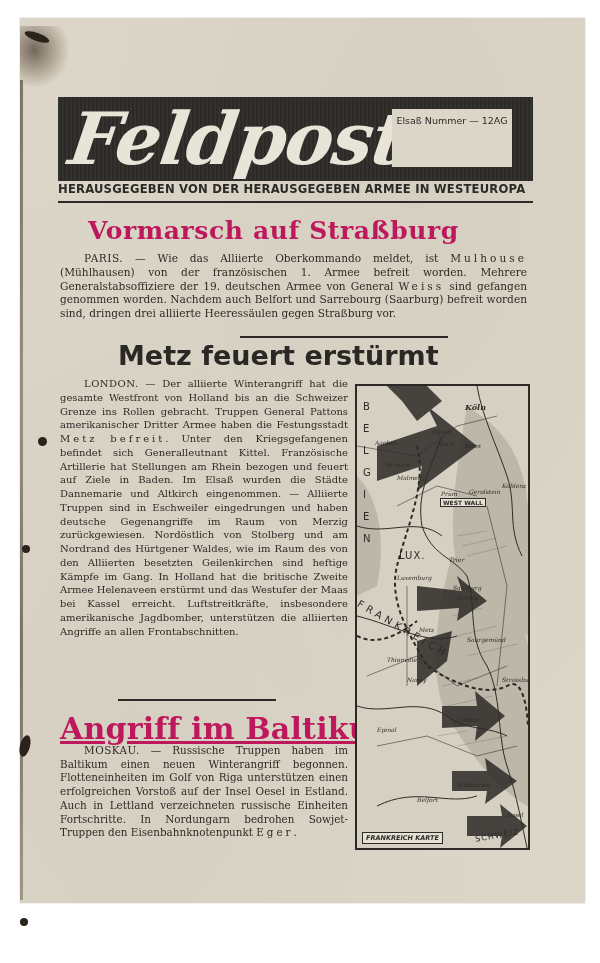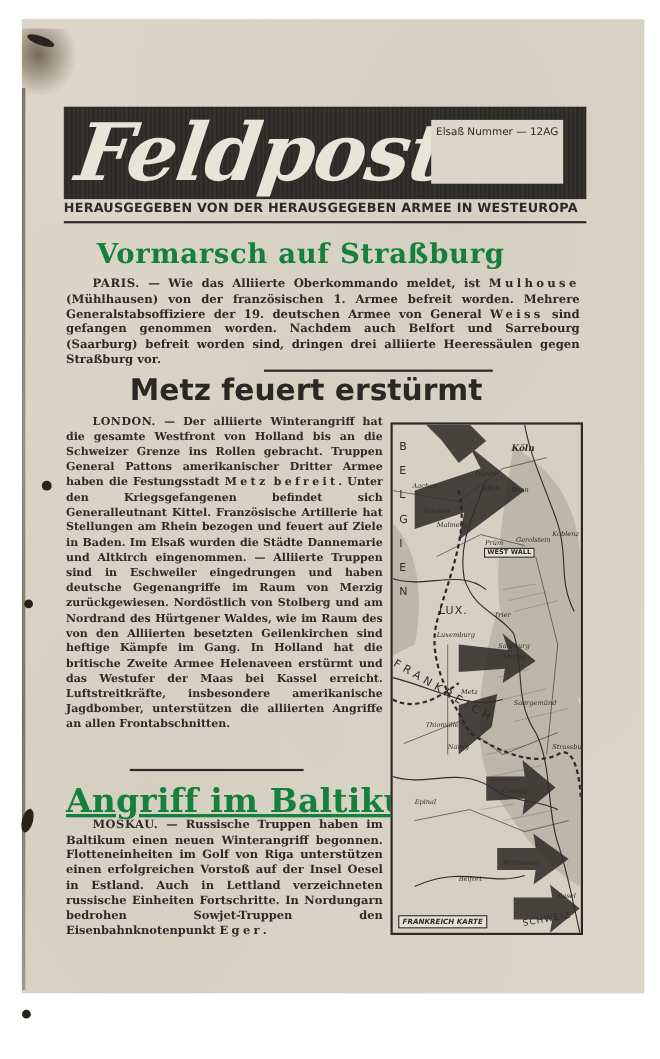--- a/index.html
+++ b/index.html
@@ -51,35 +51,35 @@
       position: absolute; left: 58px; top: 182px; width: 480px;
       font-family: "DejaVu Sans", sans-serif; font-weight: bold; font-size: 11.6px;
       color: #2b2a27; letter-spacing: 0.2px; white-space: nowrap;
     }
     .rule-top {
       position: absolute; left: 58px; top: 201px; width: 475px; height: 2px; background: #2b2a27;
     }
 
     
     .headline-blackletter {
-      font-family: "DejaVu Serif", serif; font-weight: bold; color: #15803d;
+      font-family: "DejaVu Serif", serif; font-weight: bold; color: #be185d;
       white-space: nowrap;
     }
     .h-strassburg { position: absolute; left: 88px; top: 216px; font-size: 25px; letter-spacing: 0.6px; }
     .h-metz {
       position: absolute; left: 118px; top: 340px; font-size: 27px;
       font-family: "DejaVu Sans", sans-serif; font-weight: bold; color: #2a2824; white-space: nowrap;
     }
     .h-baltikum { position: absolute; left: 60px; top: 711px; font-size: 30px; letter-spacing: 0.2px; text-decoration: underline; }
 
     .rule-mid { position: absolute; height: 2px; background: #2b2a27; }
 
     
     .body-text {
-      position: absolute; font-family: "DejaVu Serif", serif; font-weight: bold;
+      position: absolute; font-family: "DejaVu Serif", serif; font-weight: normal;
       color: #2e2b27; text-align: justify; text-align-last: left;
       hyphens: manual;
     }
     .t-strassburg { left: 60px; top: 252px; width: 467px; font-size: 10.6px; line-height: 13.8px; text-indent: 24px; }
     .t-metz { left: 60px; top: 377px; width: 288px; font-size: 10px; line-height: 13.75px; text-indent: 0px; }
     .t-baltikum { left: 60px; top: 744px; width: 288px; font-size: 10.4px; line-height: 13.7px; }
     .dateline { letter-spacing: 0.5px; }
     .spaced { letter-spacing: 3px; }
 
     

